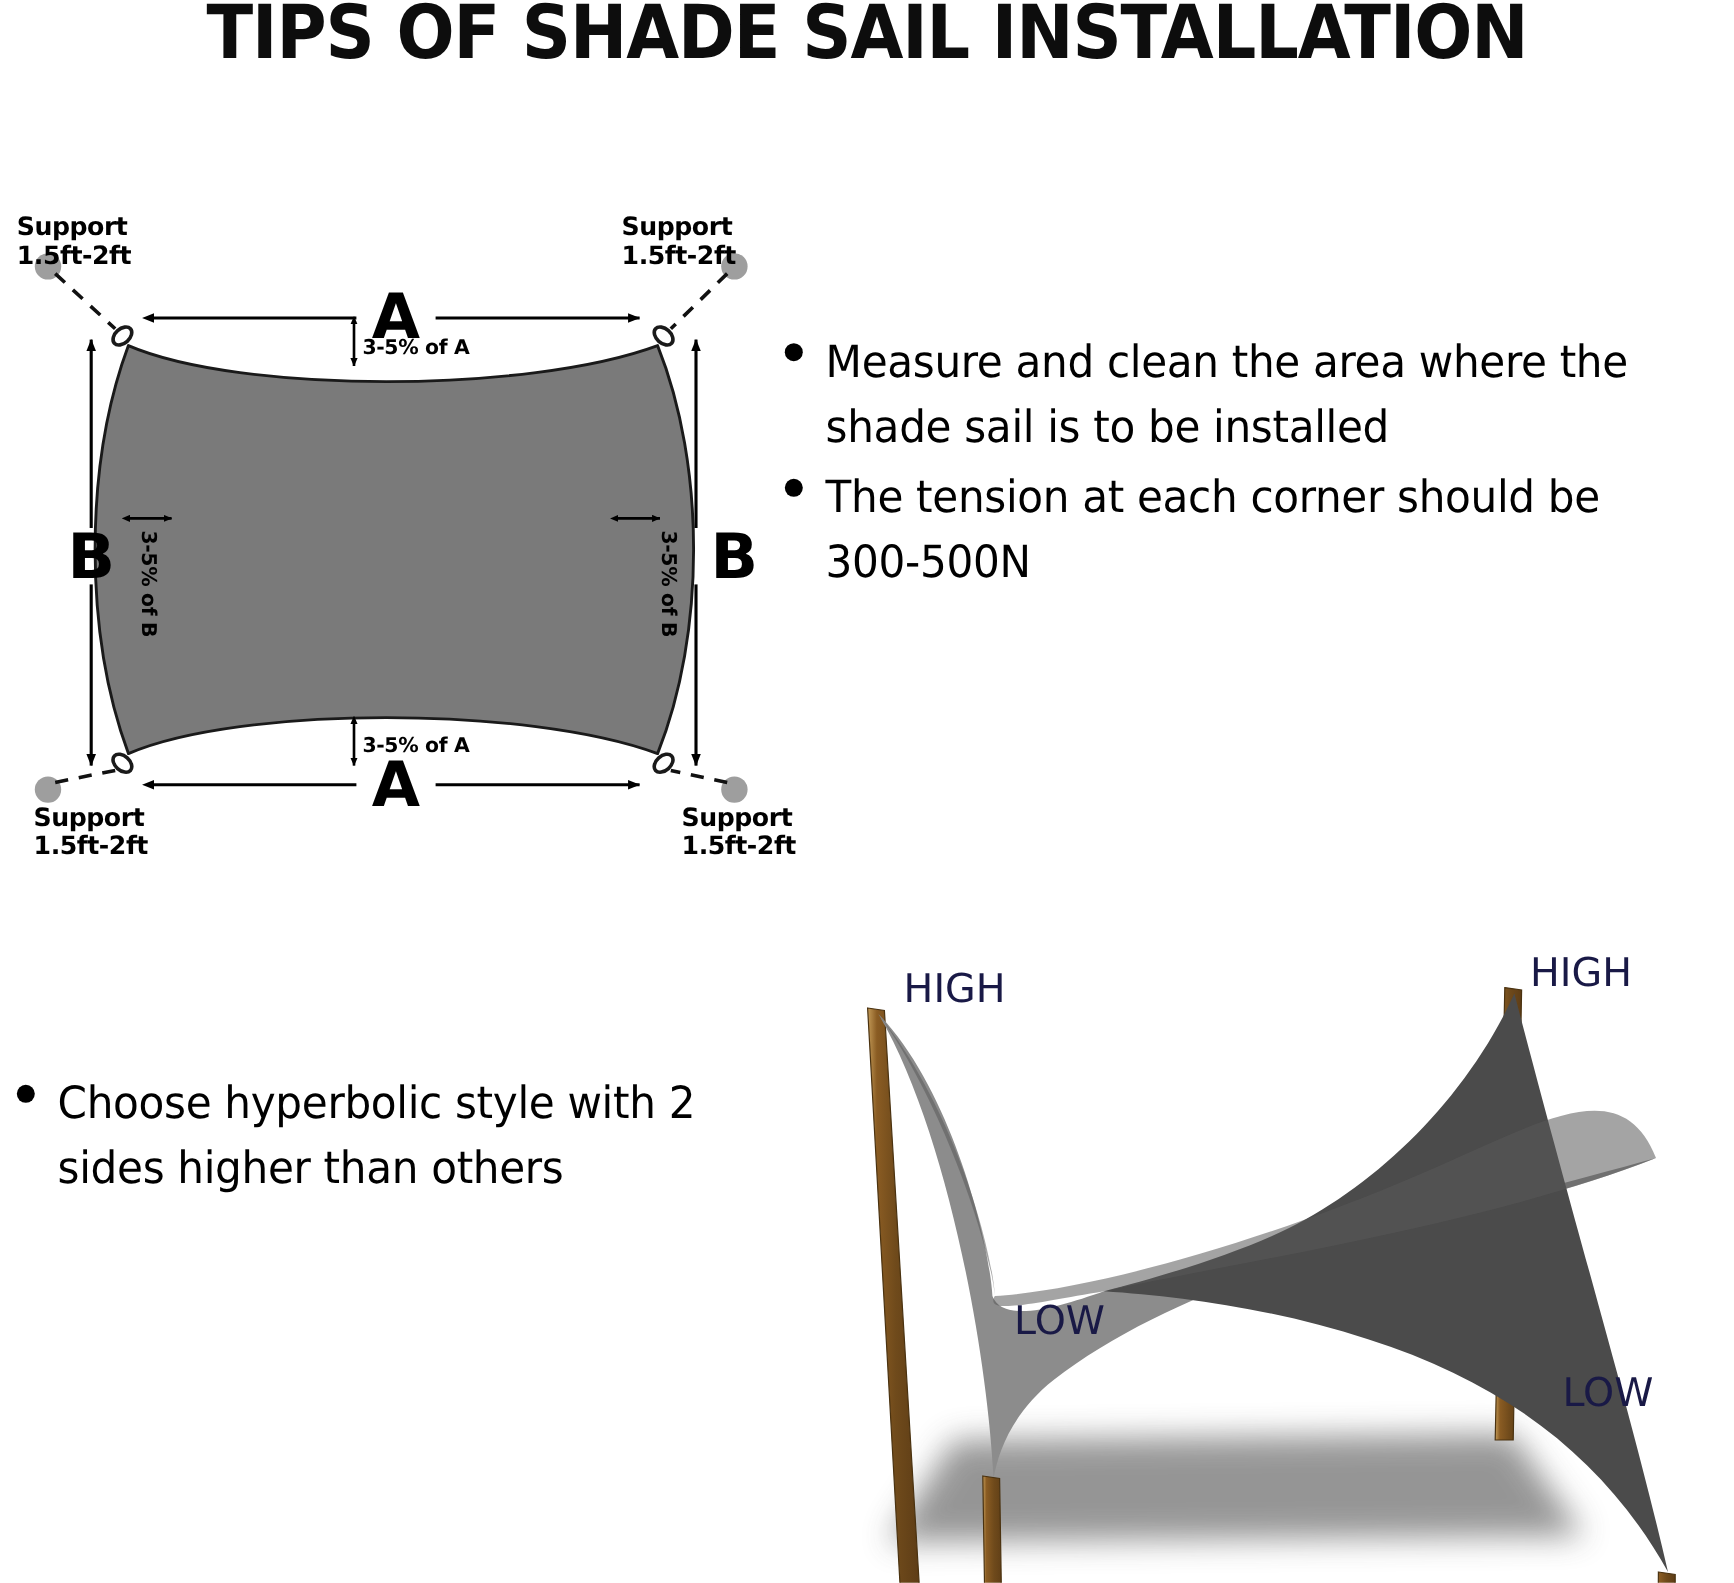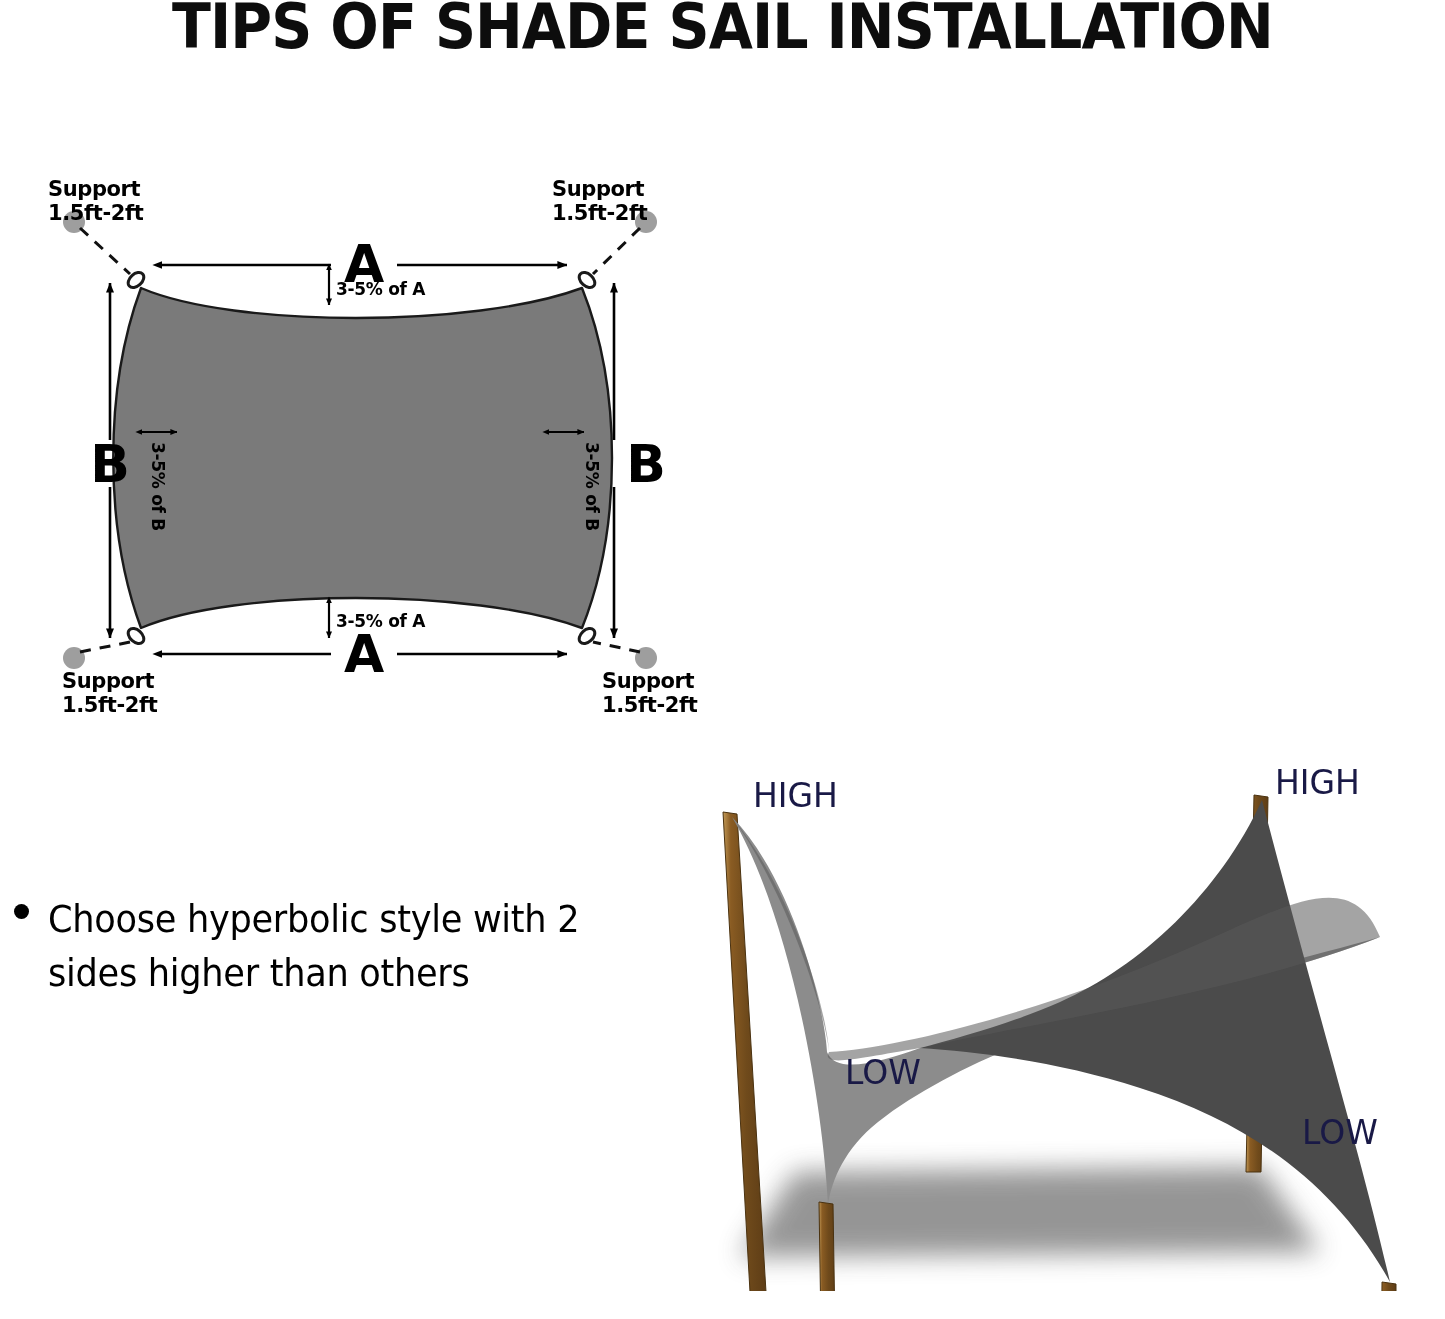--- a/index.html
+++ b/index.html
@@ -90,25 +90,24 @@
     transform-origin: left center;
   }
   #tips-list-bottom .bullet-item { margin-bottom: 4px; }
 
   
   #rect-sail-diagram {
     left: 0px;
     top: 160px;
     width: 660px;
     height: 570px;
-    padding-left: 34px;
   }
   #hyperbolic-diagram {
     left: 620px;
-    top: 752px;
+    top: 780px;
     width: 825px;
     height: 539px;
   }
   svg { display: block; overflow: visible; }
 
   .lbl {
     font-family: "DejaVu Sans", sans-serif;
     fill: #000;
   }
   .lbl-support {
@@ -236,20 +235,28 @@
     </g>
     <text class="lbl lbl-big" x="612" y="322" text-anchor="middle">B</text>
     <g stroke="#000" stroke-width="2.2">
       <line x1="515" y1="272" x2="550" y2="272" marker-start="url(#arrSmallB)" marker-end="url(#arrSmallA)"></line>
     </g>
     <text class="lbl lbl-pct" x="552" y="282" transform="rotate(90 552 282)">3-5% of B</text>
   </svg>
 </div>
 
 <ul class="bullet-list" id="tips-list-right">
+  <li class="bullet-item">
+    <span class="bullet-dot"></span>
+    <span class="bullet-text">Measure and clean the area where the shade sail is to be installed</span>
+  </li>
+  <li class="bullet-item">
+    <span class="bullet-dot"></span>
+    <span class="bullet-text">The tension at each corner should be 300-500N</span>
+  </li>
 </ul>
 
 <ul class="bullet-list" id="tips-list-bottom">
   <li class="bullet-item">
     <span class="bullet-dot"></span>
     <span class="bullet-text">Choose hyperbolic style with 2 sides higher than others</span>
   </li>
 </ul>
 
 <div class="abs" id="hyperbolic-diagram">

